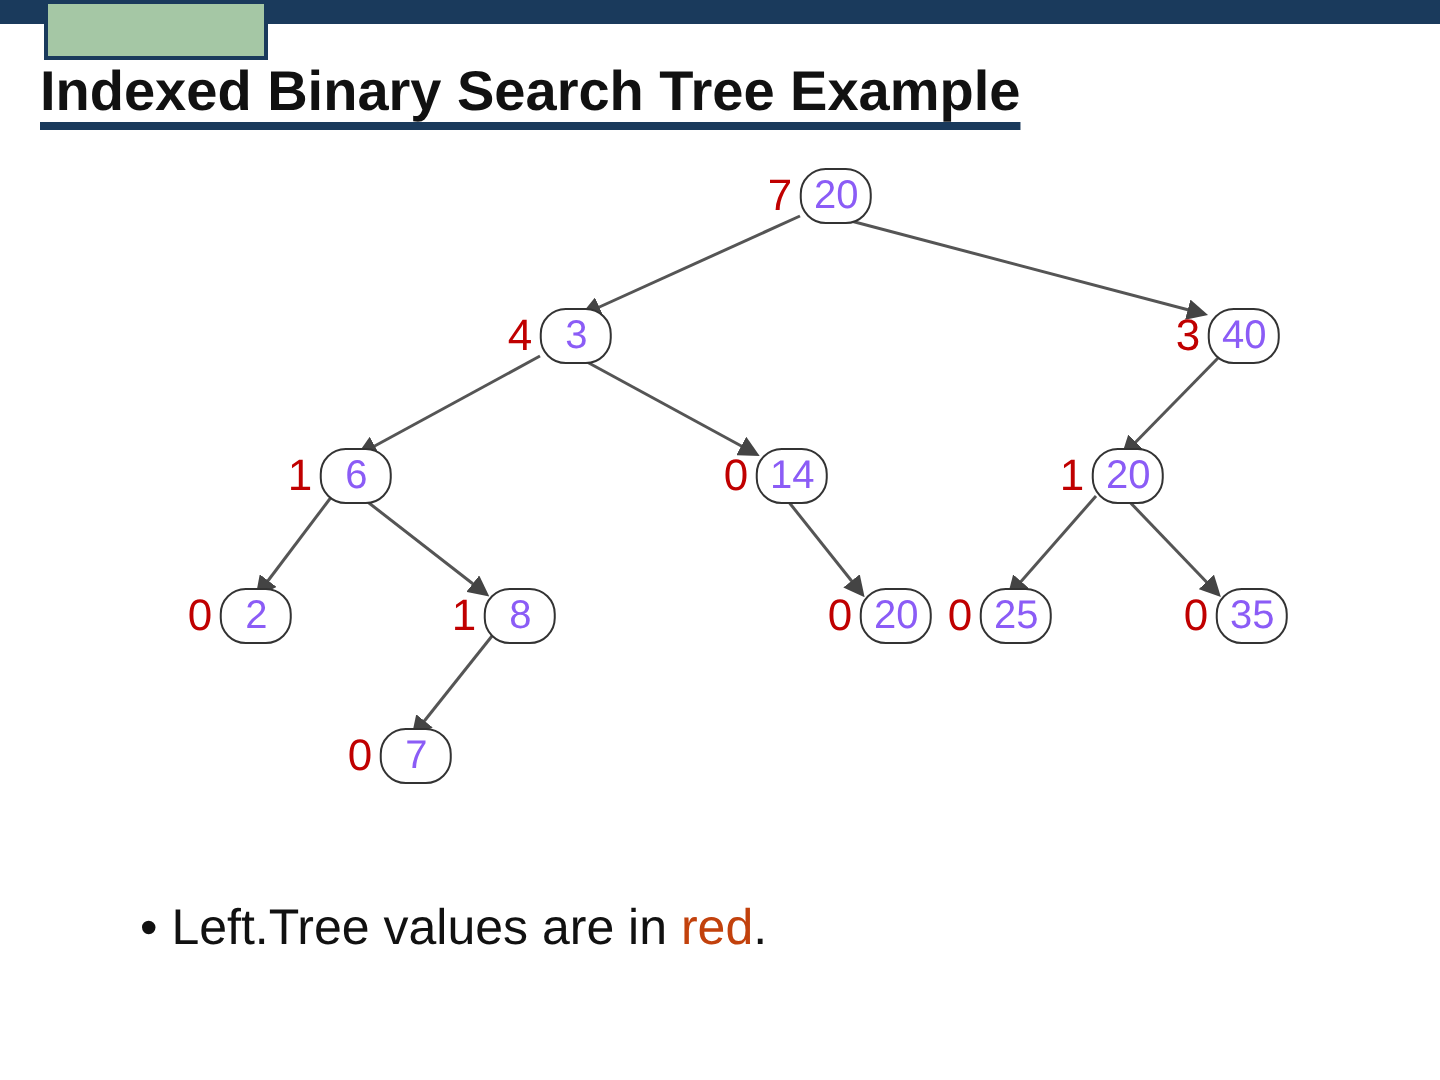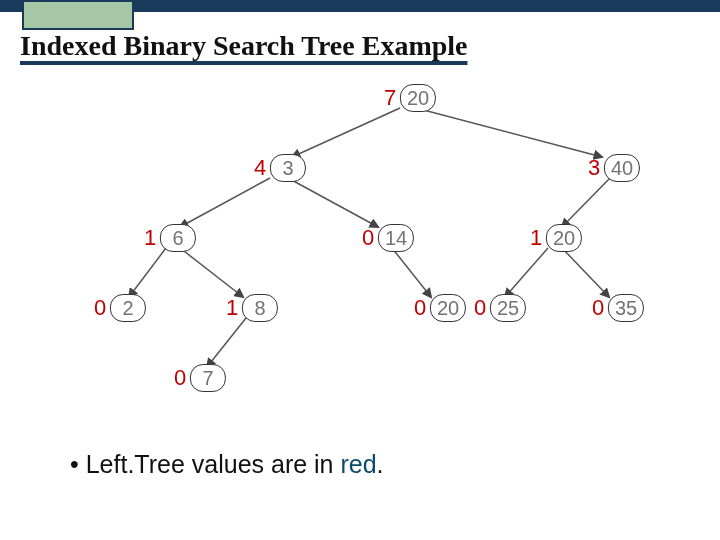--- a/index.html
+++ b/index.html
@@ -35,21 +35,20 @@
     position: absolute;
     left: 20px;
     top: 30px;
     font-size: 28px;
     font-weight: bold;
     color: #111;
     text-decoration: underline;
     text-decoration-thickness: 4px;
     text-decoration-color: #1a3a5c;
     text-underline-offset: 6px;
-    font-family: Liberation Serif, serif;
   }
 
   .diagram {
     position: absolute;
     left: 0;
     top: 0;
     width: 720px;
     height: 540px;
   }
 
@@ -79,33 +78,33 @@
 
   .val-box {
     width: 34px;
     height: 26px;
     border: 1.5px solid #333;
     border-radius: 13px;
     display: flex;
     align-items: center;
     justify-content: center;
     font-size: 20px;
-    color: #737373;
+    color: #8b5cf6;
     background: #fff;
   }
 
   .footnote {
     position: absolute;
     left: 70px;
     top: 450px;
     font-size: 25px;
     color: #111;
   }
   .footnote .red {
-    color: #0c4a6e;
+    color: #c2410c;
   }
 </style>
 </head>
 <body>
 
 <div class="topstrip"></div>
 <div class="corner-box"></div>
 
 <div class="title">Indexed Binary Search Tree Example</div>
 

